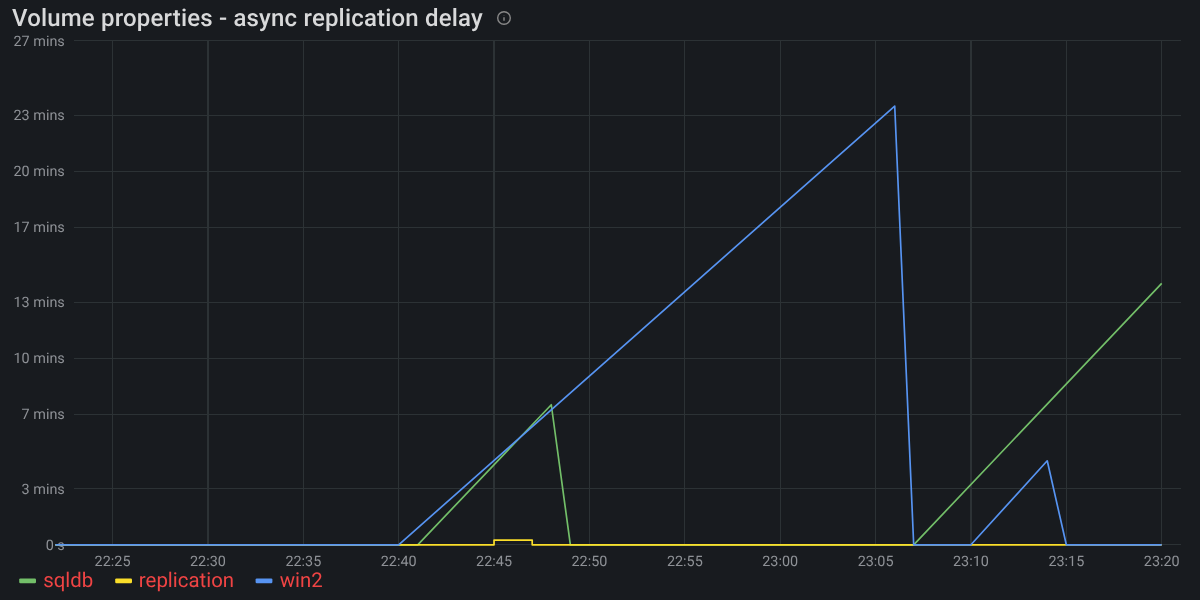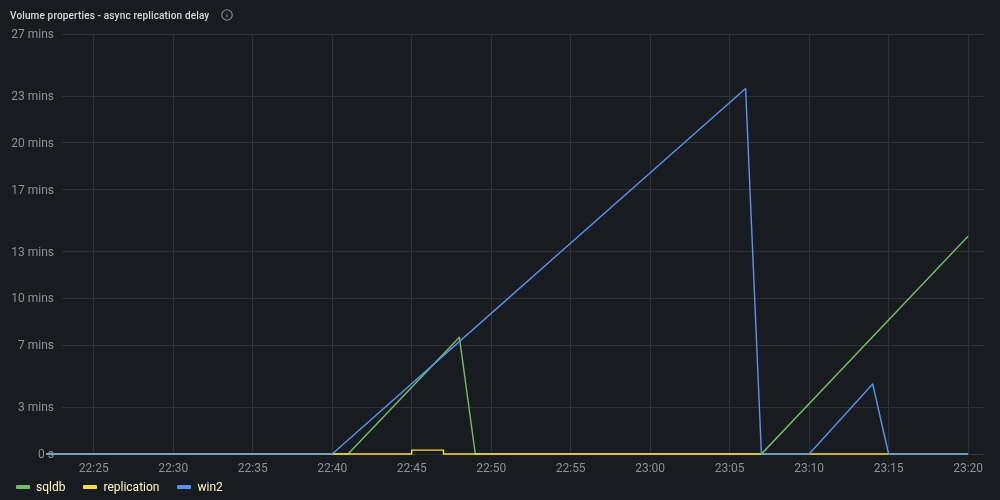--- a/index.html
+++ b/index.html
@@ -19,21 +19,21 @@
     box-sizing: border-box;
   }
   .panel-header {
     display: flex;
     align-items: center;
     padding: 6px 10px 4px 10px;
     height: 28px;
     box-sizing: border-box;
   }
   .panel-title {
-    font-size: 10px;
+    font-size: 20px;
     font-weight: 500;
     color: #d8d9da;
     letter-spacing: 0.15px;
     margin-right: 10px;
   }
   .info-icon {
     display: inline-flex;
     align-items: center;
     justify-content: center;
     width: 16px;
@@ -68,22 +68,22 @@
     stroke-width: 1.4;
     stroke-linejoin: round;
   }
   .legend {
     position: absolute;
     left: 16px;
     bottom: 6px;
     display: flex;
     gap: 18px;
     align-items: flex-start;
-    font-size: 12px;
-    color: #fef9c3;
+    font-size: 17px;
+    color: #ef4444;
   }
   .legend-item {
     display: flex;
     align-items: center;
     gap: 6px;
     cursor: pointer;
   }
   .legend-swatch {
     width: 14px;
     height: 4px;

